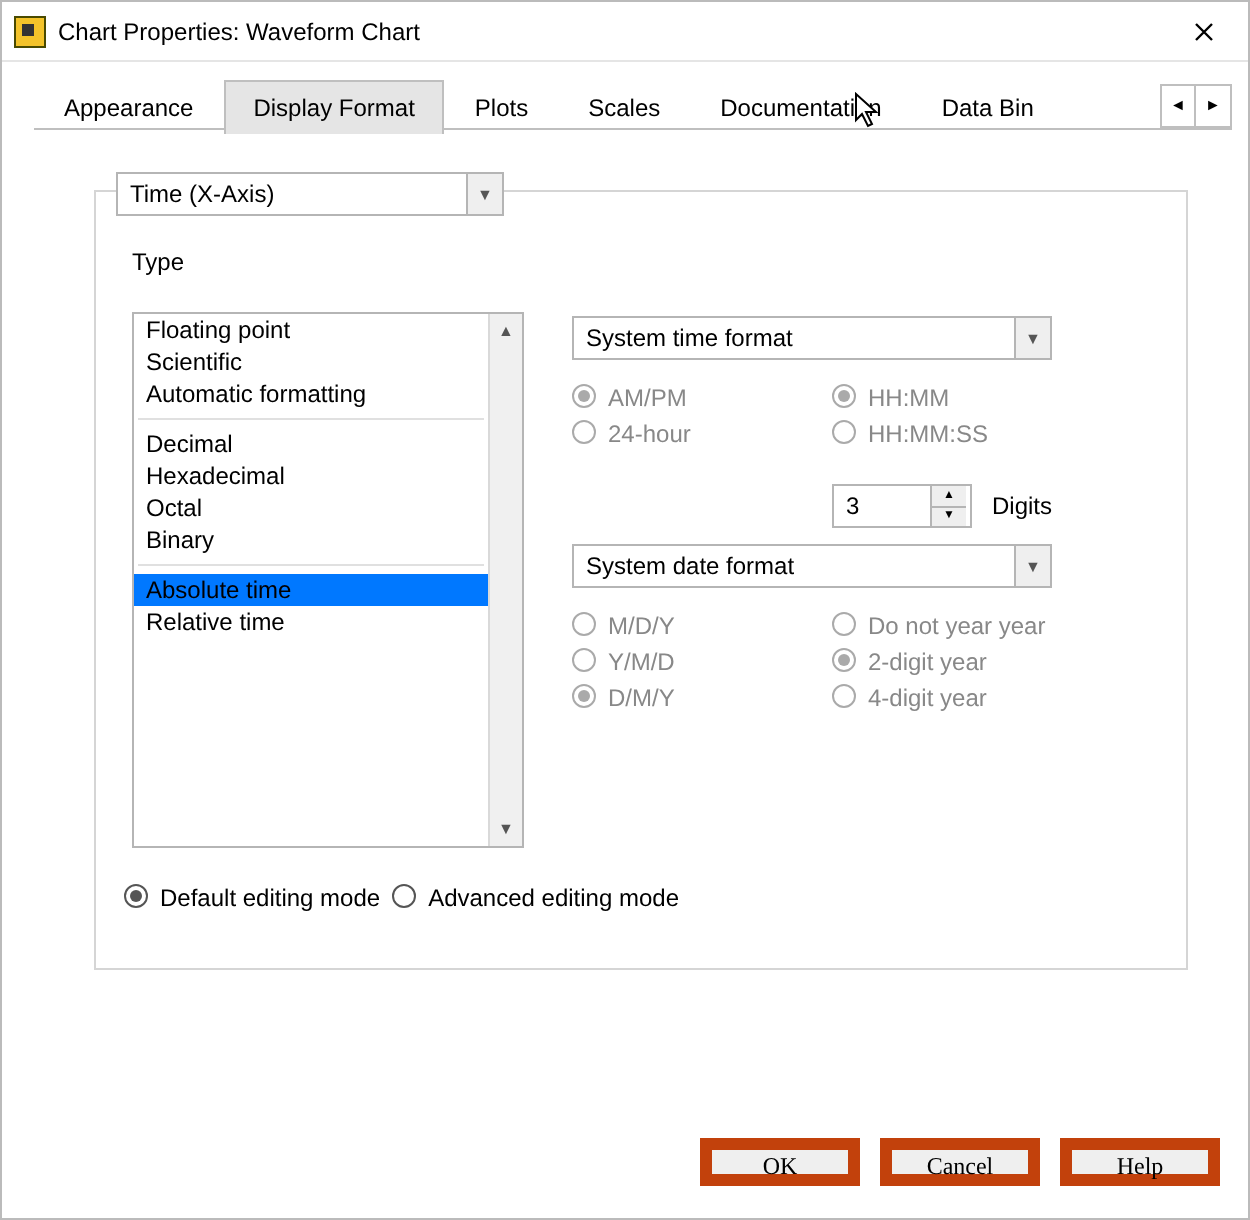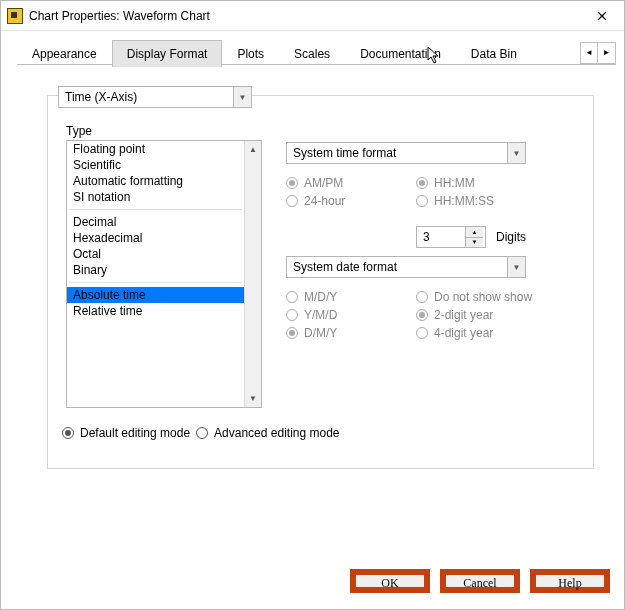--- a/index.html
+++ b/index.html
@@ -112,21 +112,21 @@
   }
   .combo .arrow {
     width:18px;height:20px;
     border-left:1px solid #b5b5b5;
     display:flex;align-items:center;justify-content:center;
     font-size:8px;color:#555;
     background:#efefef;
   }
   .axis-select .combo { width: 194px; }
   .typelabel { margin-top: 6px; }
-  .cols { display:flex; gap:24px; margin-top:2px; }
+  .cols { display:flex; gap:24px; margin-top:18px; }
   .listbox {
     width: 196px; height: 268px;
     border:1px solid #b5b5b5;
     padding:2px 0;
     overflow: hidden;
     position: relative;
   }
   .listbox .scrollbar {
     position:absolute; right:0; top:0; width:17px; height:100%;
     background:#f0f0f0;
@@ -136,21 +136,21 @@
   .scrollbtn { width:100%;height:17px;display:flex;align-items:center;justify-content:center;font-size:8px;color:#555;cursor:pointer;}
   .listcontent { position:absolute; left:0; right:17px; top:0; bottom:0; }
   .listitem { padding:1px 6px; cursor:pointer; }
   .listitem.selected { background:#0a84ff; background:#1e90ff; background:#0078ff; color:#000000; }
   .listdivider { height:1px; background:#e0e0e0; margin:4px 2px; }
   .rightcol { flex:1; padding-top:2px; }
   .combo.wide { width:240px; }
   .radio-grid { display:flex; margin-top:12px; }
   .radiocol { display:flex; flex-direction:column; gap:4px; }
   .radiocol:first-child { width: 130px; }
-  .radio { display:flex; align-items:center; gap:6px; cursor:pointer; }
+  .radio { display:flex; gap:6px; cursor:pointer; }
   .radio.disabled { color:#888; cursor:default; }
   .radio-circle {
     width:12px;height:12px;border-radius:50%;
     border:1px solid #555;
     display:inline-flex;align-items:center;justify-content:center;
     flex-shrink:0;
   }
   .radio.disabled .radio-circle { border-color:#aaa; }
   .radio.checked .radio-circle::after{
     content:"";width:6px;height:6px;border-radius:50%;background:#555;
@@ -231,21 +231,20 @@
       </div>
 
       <div class="typelabel">Type</div>
 
       <div class="cols">
         <div class="listbox">
           <div class="listcontent">
             <div class="listitem">Floating point</div>
             <div class="listitem">Scientific</div>
             <div class="listitem">Automatic formatting</div>
-            <div class="listitem">SI notation</div>
             <div class="listdivider"></div>
             <div class="listitem">Decimal</div>
             <div class="listitem">Hexadecimal</div>
             <div class="listitem">Octal</div>
             <div class="listitem">Binary</div>
             <div class="listdivider"></div>
             <div class="listitem selected">Absolute time</div>
             <div class="listitem">Relative time</div>
           </div>
           <div class="scrollbar">
@@ -312,21 +311,21 @@
                 <span>Y/M/D</span>
               </div>
               <div class="radio disabled checked">
                 <span class="radio-circle"></span>
                 <span>D/M/Y</span>
               </div>
             </div>
             <div class="radiocol">
               <div class="radio disabled">
                 <span class="radio-circle"></span>
-                <span>Do not show show</span>
+                <span>Do not year year</span>
               </div>
               <div class="radio disabled checked">
                 <span class="radio-circle"></span>
                 <span>2-digit year</span>
               </div>
               <div class="radio disabled">
                 <span class="radio-circle"></span>
                 <span>4-digit year</span>
               </div>
             </div>

